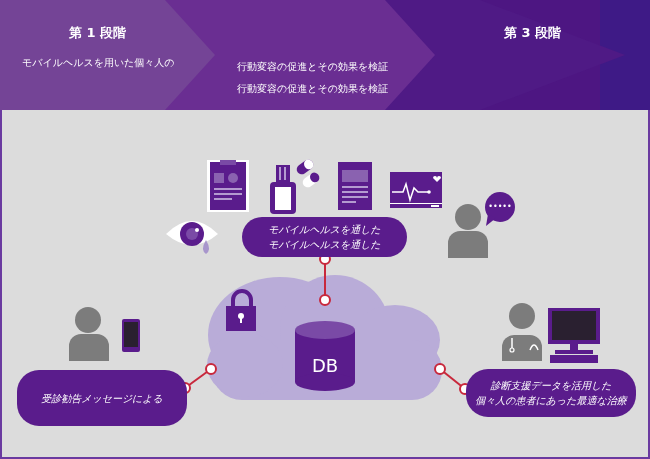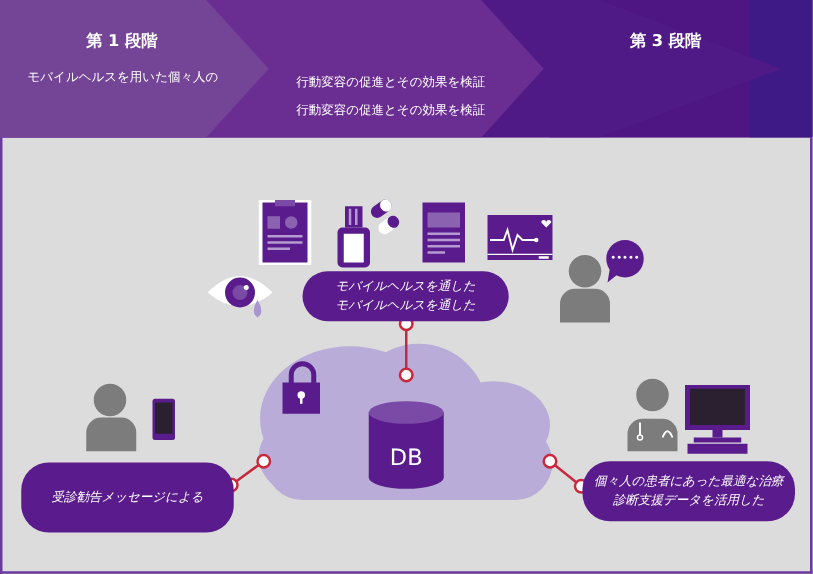--- a/index.html
+++ b/index.html
@@ -170,16 +170,16 @@
     <div>モバイルヘルスを通した</div>
   </div>
 </div>
 <div class="pill" style="left:17px;top:370px;width:170px;height:56px;">
   <div>
     <div>受診勧告メッセージによる</div>
   </div>
 </div>
 <div class="pill" style="left:466px;top:369px;width:170px;height:48px;">
   <div>
+    <div>診断支援データを活用した</div>
     <div>個々人の患者にあった最適な治療</div>
-    <div>診断支援データを活用した</div>
   </div>
 </div>
 
 </body></html>

